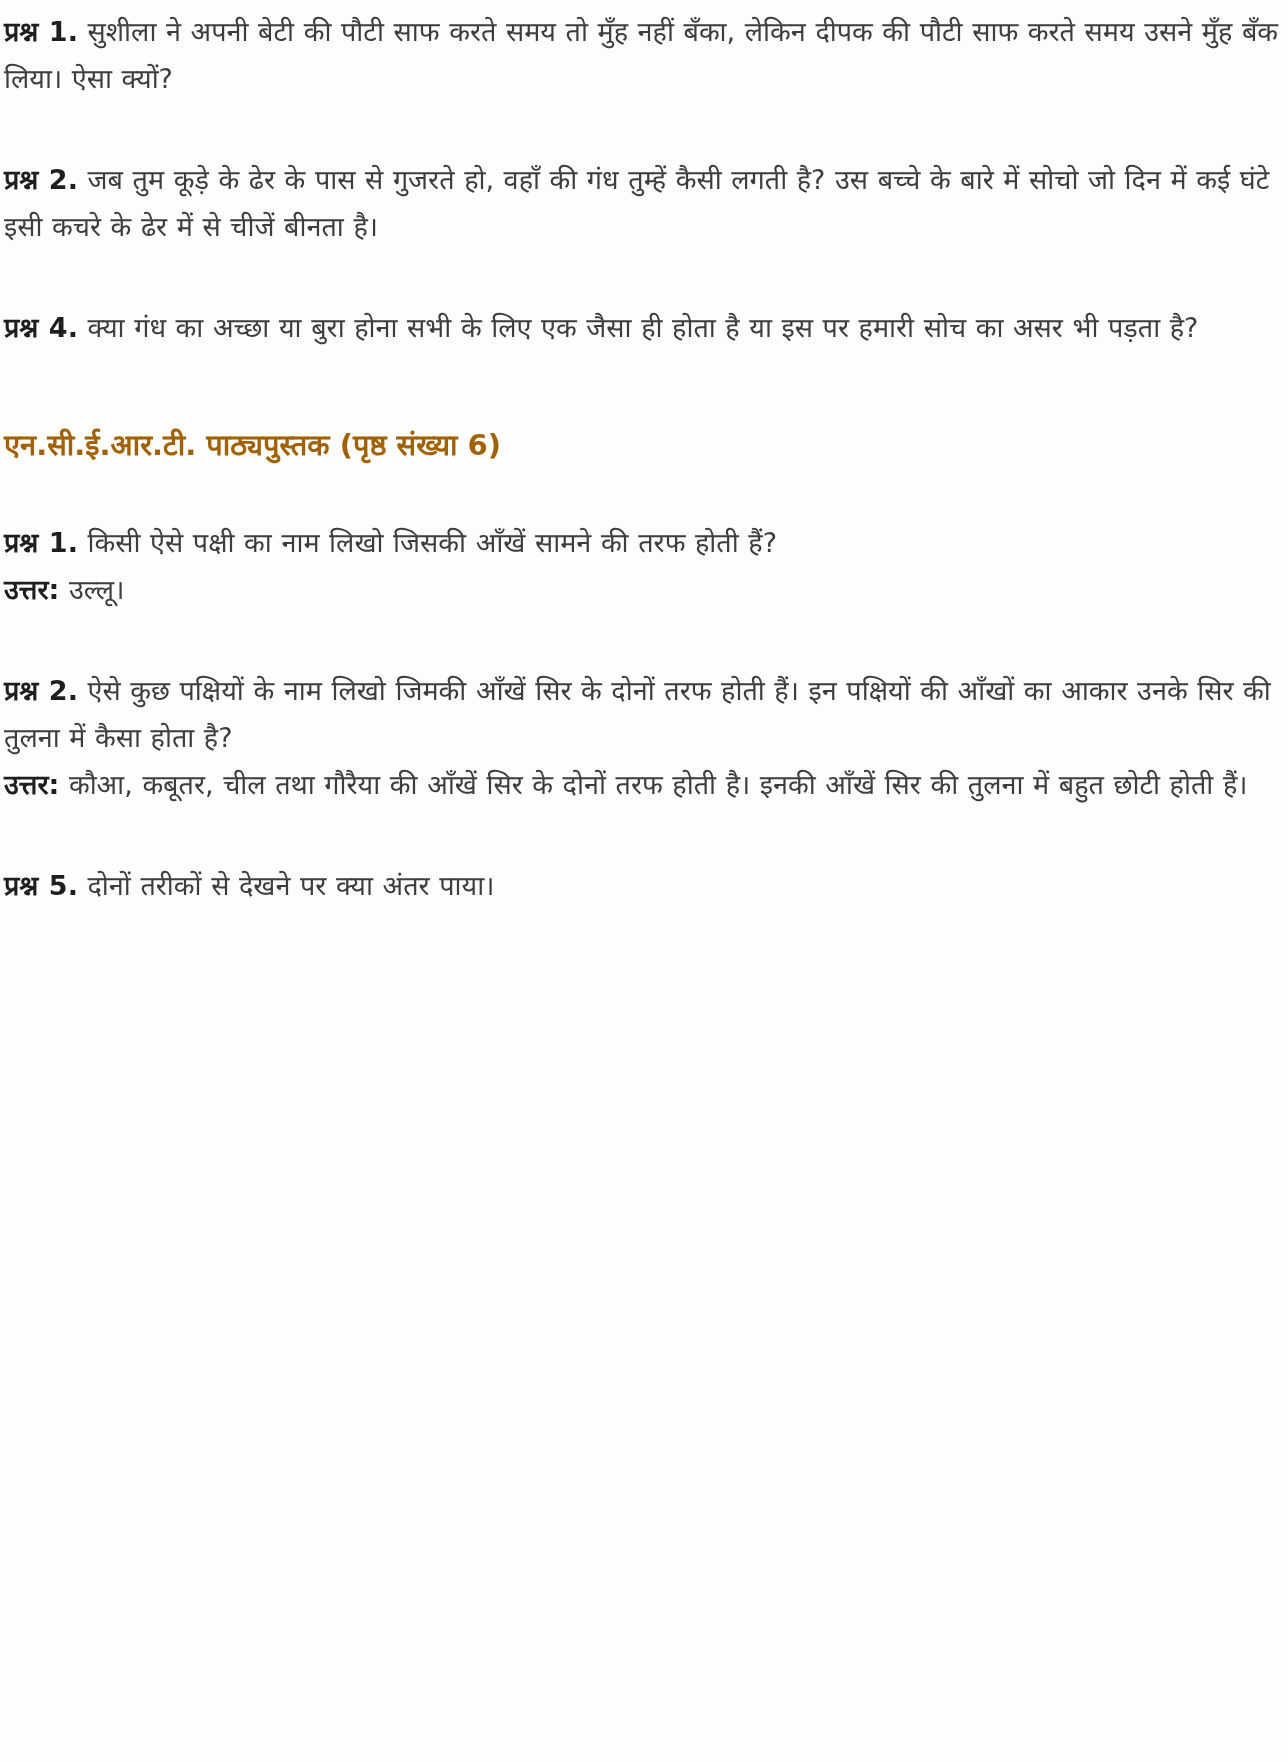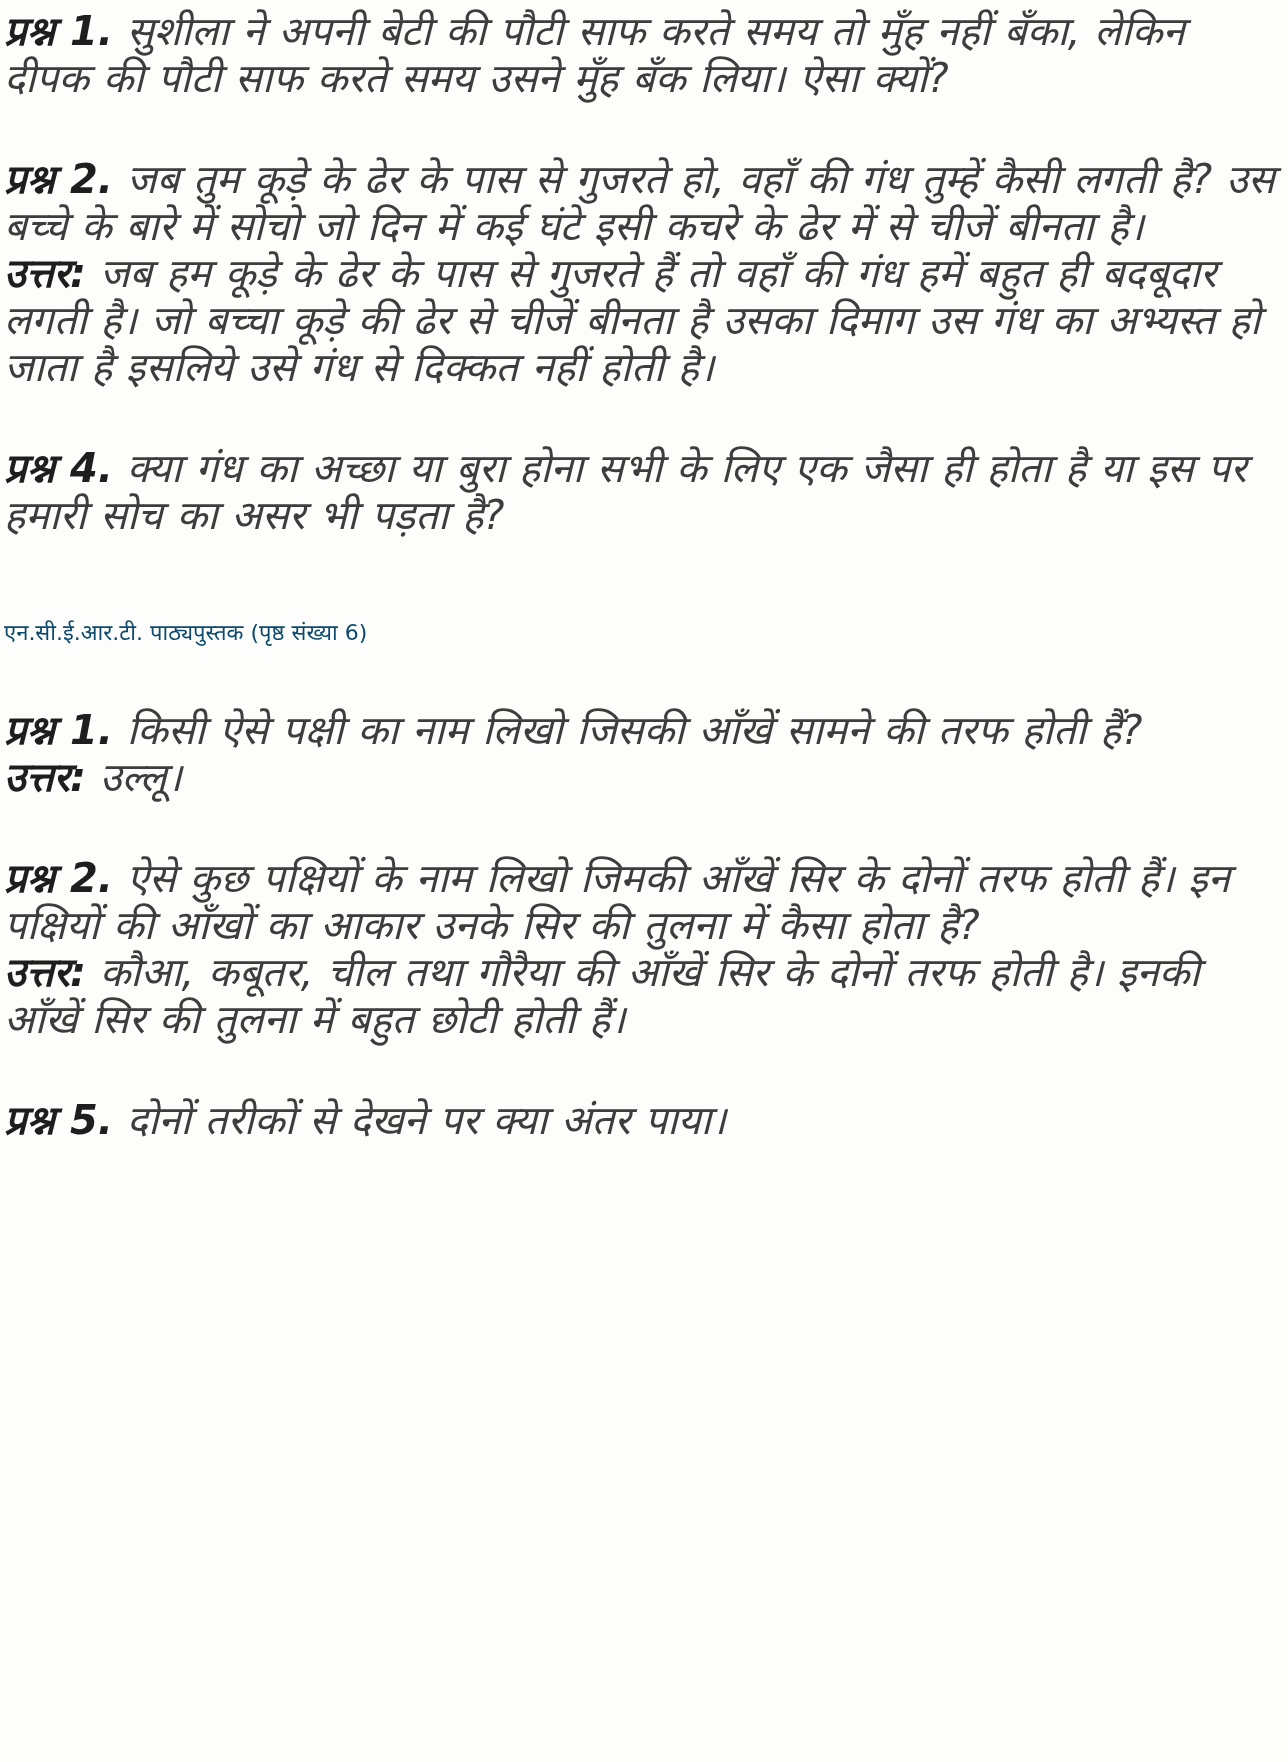--- a/index.html
+++ b/index.html
@@ -16,60 +16,58 @@
     font-family: "DejaVu Sans", "Liberation Sans", sans-serif;
   }
   .page {
     box-sizing: border-box;
     width: 1288px;
     padding: 8px 8px 40px 4px;
   }
   
   .para {
     margin: 0;
-    font-size: 40px;
+    font-size: 27px;
     line-height: 47px;
     font-weight: 400;
     color: #3d3d3d;
     word-spacing: 1px;
-    font-style: italic;
   }
   .label {
     font-weight: 700;
     color: #1e1e1e;
   }
   .qa-block {
     margin: 0 0 54px 0;
   }
   .qa-block:last-child {
     margin-bottom: 0;
   }
   
   .section-heading {
     margin: 72px 0 52px 0;
-    font-size: 22px;
+    font-size: 29px;
     line-height: 44px;
-    font-weight: 400;
-    color: #0c4a6e;
+    font-weight: 700;
+    color: #a16207;
   }
 </style>
 </head>
 <body>
 
 <div class="page">
 
   <section>
 
     <div class="qa-block">
       <p class="para"><strong class="label">प्रश्न 1.</strong> <span>सुशीला ने अपनी बेटी की पौटी साफ करते समय तो मुँह नहीं बँका, लेकिन दीपक की पौटी साफ करते समय उसने मुँह बँक लिया। ऐसा क्यों?</span></p>
     </div>
 
     <div class="qa-block">
       <p class="para"><strong class="label">प्रश्न 2.</strong> <span>जब तुम कूड़े के ढेर के पास से गुजरते हो, वहाँ की गंध तुम्हें कैसी लगती है? उस बच्चे के बारे में सोचो जो दिन में कई घंटे इसी कचरे के ढेर में से चीजें बीनता है।</span></p>
-      <p class="para"><strong class="label">उत्तर:</strong> <span>जब हम कूड़े के ढेर के पास से गुजरते हैं तो वहाँ की गंध हमें बहुत ही बदबूदार लगती है। जो बच्चा कूड़े की ढेर से चीजें बीनता है उसका दिमाग उस गंध का अभ्यस्त हो जाता है इसलिये उसे गंध से दिक्कत नहीं होती है।</span></p>
     </div>
 
     <div class="qa-block">
       <p class="para"><strong class="label">प्रश्न 4.</strong> <span>क्या गंध का अच्छा या बुरा होना सभी के लिए एक जैसा ही होता है या इस पर हमारी सोच का असर भी पड़ता है?</span></p>
     </div>
 
   </section>
 
   <h2 class="section-heading">एन.सी.ई.आर.टी. पाठ्यपुस्तक (पृष्ठ संख्या 6)</h2>
 

